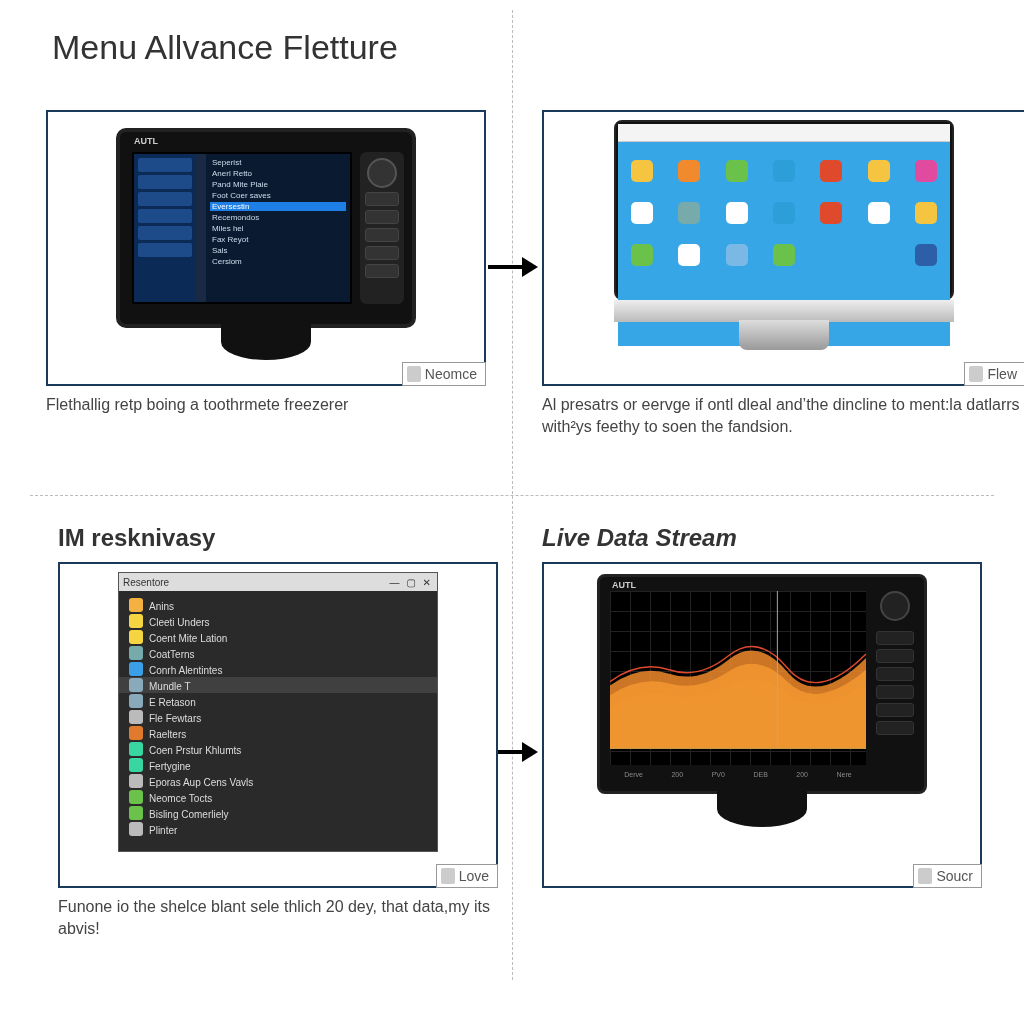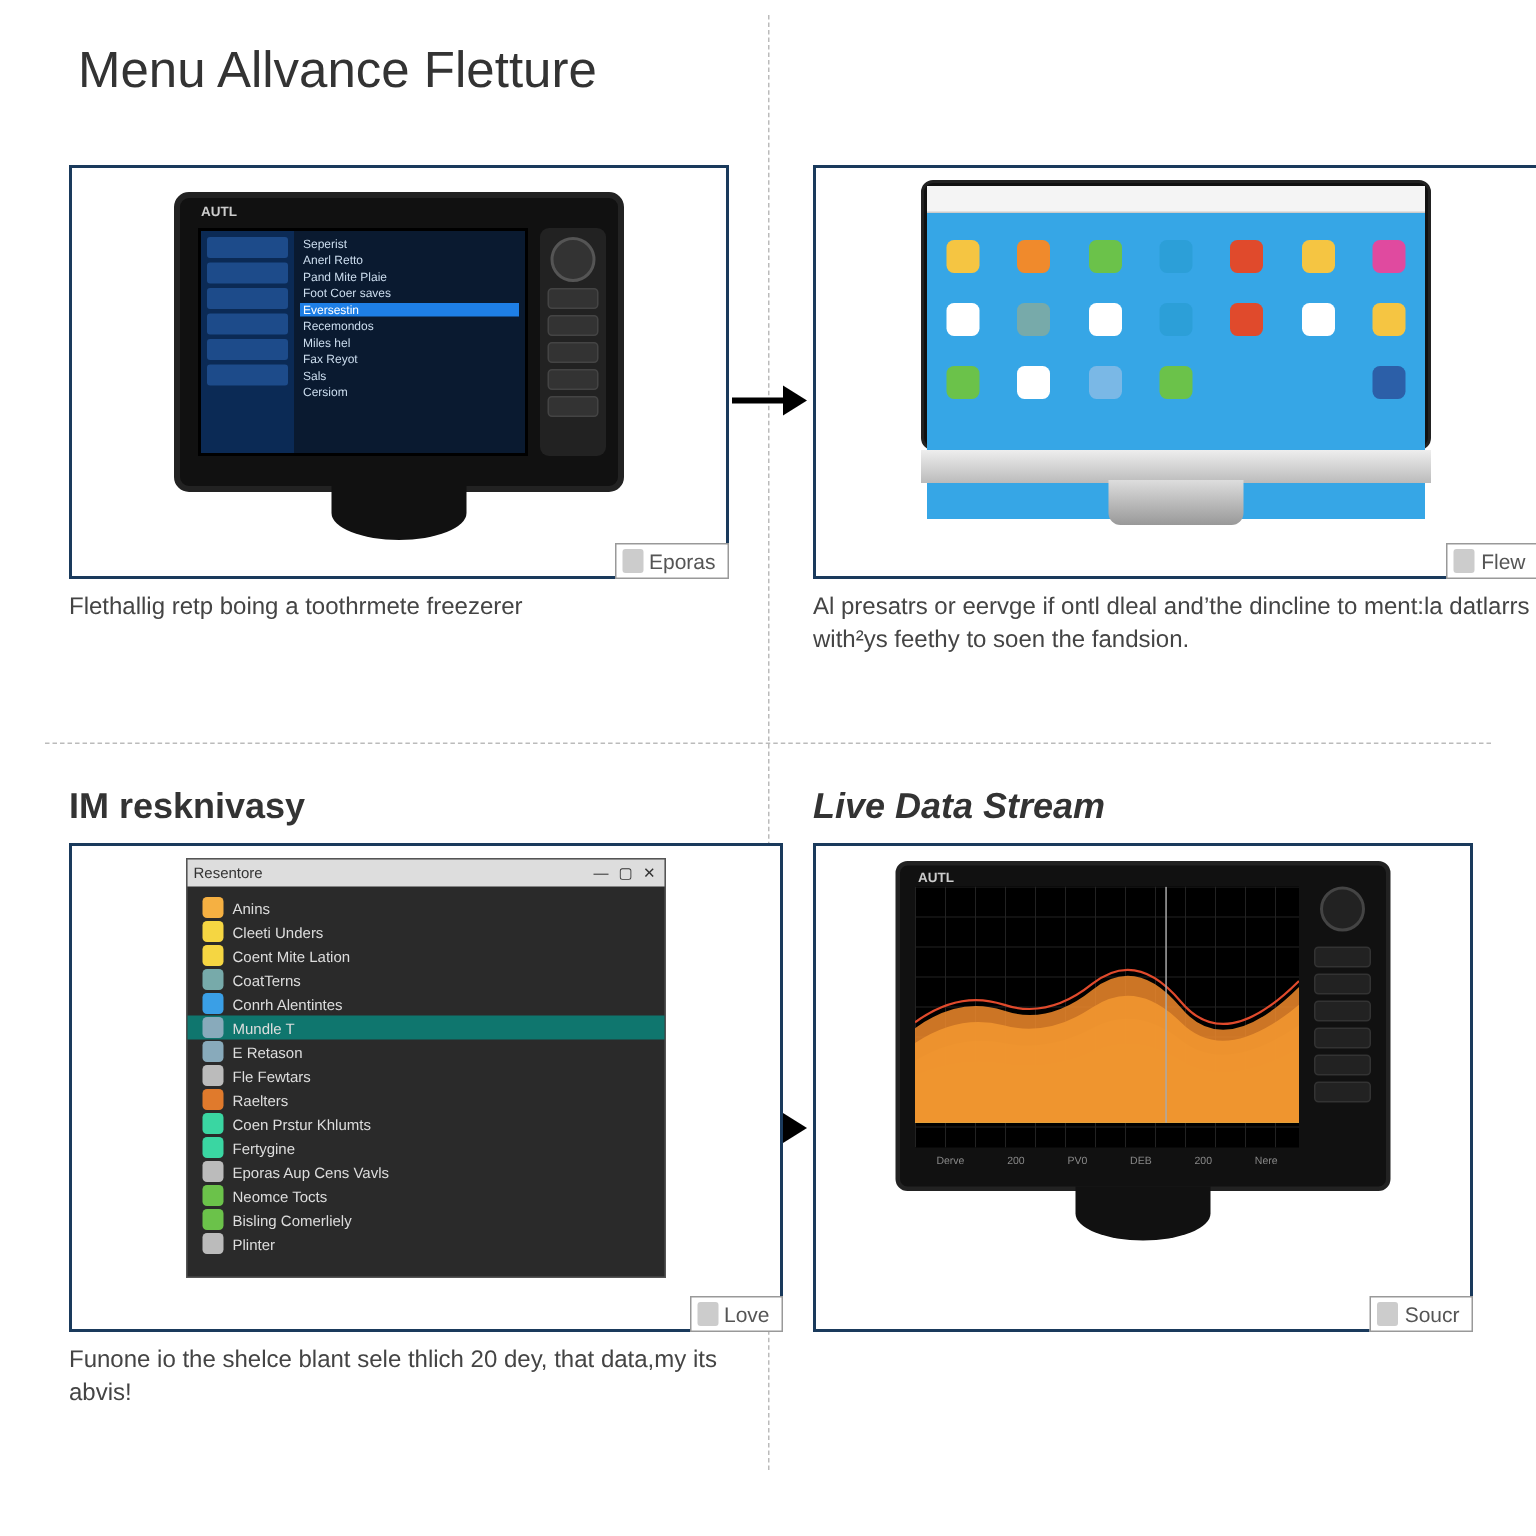--- a/index.html
+++ b/index.html
@@ -77,20 +77,21 @@
 
   
   .device-dark {
     width:300px;height:200px;margin:16px auto 24px;position:relative;
     background:#111;border-radius:10px;border:4px solid #222;
   }
   .device-dark .screen{
     position:absolute;left:12px;right:60px;top:20px;bottom:20px;
     background:#1a2a44;border:2px solid #000;
     display:flex;
+    gap:10px;
   }
   .device-dark .side{
     position:absolute;right:8px;top:20px;bottom:20px;width:44px;
     background:#222;border-radius:6px;
     display:flex;flex-direction:column;gap:4px;padding:6px 4px;align-items:center;
   }
   .device-dark .btn{width:34px;height:14px;background:#333;border:1px solid #444;border-radius:3px;}
   .device-dark .dial{width:30px;height:30px;background:#333;border:2px solid #555;border-radius:50%;}
   .device-dark .stand{
     position:absolute;bottom:-36px;left:50%;transform:translateX(-50%);
@@ -114,21 +115,21 @@
   .imac .iconrow{position:absolute;left:0;right:0;display:flex;justify-content:space-around;}
   .imac .iconrow span{width:22px;height:22px;border-radius:5px;display:block;}
   .r1{top:36px;} .r2{top:78px;} .r3{top:120px;}
 
   
   .winbox{width:320px;height:280px;margin:8px auto 10px;background:#2a2a2a;border:1px solid #555;position:relative;font-size:10px;color:#ddd;}
   .winbox .tb{height:18px;background:#ddd;color:#333;display:flex;align-items:center;justify-content:space-between;padding:0 4px;font-size:10px;}
   .winbox .tb .ctl{letter-spacing:2px;}
   .winbox .list{padding:6px 0;}
   .winbox .li{display:flex;align-items:flex-end;gap:6px;padding:1px 10px;white-space:nowrap;overflow:hidden;}
-  .winbox .li.sel{background:#0f766e;}
+  .winbox .li.sel{background:#404040;}
   .winbox .dot{width:14px;height:14px;border-radius:3px;flex:0 0 14px;}
 
   
   .monitor{width:330px;height:220px;margin:10px auto 30px;position:relative;background:#111;border-radius:8px;border:3px solid #222;}
   .monitor .scr{position:absolute;left:10px;right:58px;top:14px;bottom:26px;background:#000;overflow:hidden;}
   .monitor .grid-lines{position:absolute;inset:0;background-image:linear-gradient(#222 1px,transparent 1px),linear-gradient(90deg,#222 1px,transparent 1px);background-size:20px 20px;}
   .monitor .side{position:absolute;right:6px;top:14px;bottom:26px;width:46px;display:flex;flex-direction:column;gap:4px;align-items:center;}
   .monitor .stand{position:absolute;bottom:-36px;left:50%;transform:translateX(-50%);width:90px;height:36px;background:#111;border-radius:0 0 50% 50%;}
   .monitor .dial{width:30px;height:30px;background:#222;border:2px solid #444;border-radius:50%;margin-bottom:6px;}
   .monitor .sbtn{width:38px;height:14px;background:#222;border:1px solid #333;border-radius:3px;}
@@ -187,21 +188,21 @@
         <div class="dial"></div>
         <div class="btn"></div>
           <div class="btn"></div>
           <div class="btn"></div>
           <div class="btn"></div>
           <div class="btn"></div>
       </div>
       <div class="stand"></div>
     </div>
     <div class="badge">
-        <span>Eporas</span>
+        <span>Neomce</span>
       </div>
   </div>
   <p class="caption">Flethallig retp boing a toothrmete freezerer</p>
 </div>
 
 <div class="cell" style="left:542px;top:110px;width:484px">
   <div class="frame" style="height:276px">
     <div class="imac">
       <div class="bezel">
           <div class="scr">
@@ -239,21 +240,21 @@
         <div class="apple"></div>
         <div class="foot"></div>
     </div>
     <div class="badge">
         <span>Flew</span>
       </div>
   </div>
   <p class="caption">Al presatrs or eervge if ontl dleal and’the dincline to ment:la datlarrs with²ys feethy to soen the fandsion.</p>
 </div>
 
-<div class="cell" style="left:46px;top:524px;width:476px">
+<div class="cell" style="left:58px;top:524px;width:440px">
   <h2 class="section-title">IM resknivasy</h2>
   <div class="frame" style="height:326px">
     <div class="winbox">
       <div class="tb">
         <span>Resentore</span>
         <span class="ctl">— ▢ ✕</span>
       </div>
       <div class="list" id="winlist">
           <div class="li">
             <span class="dot" style="background: rgb(245, 176, 66);"></span>

